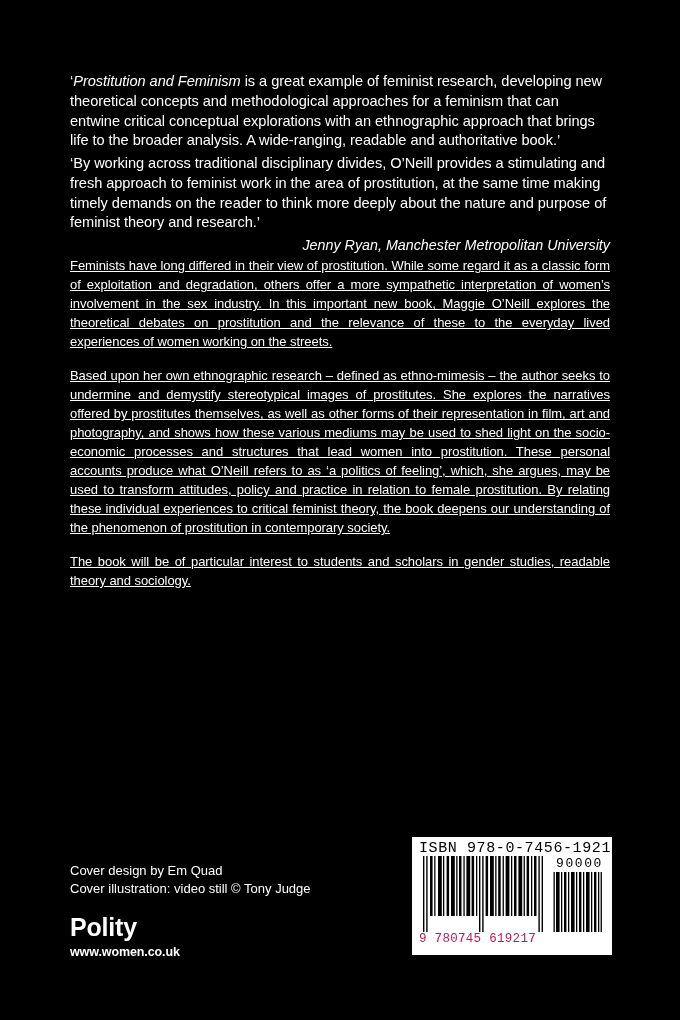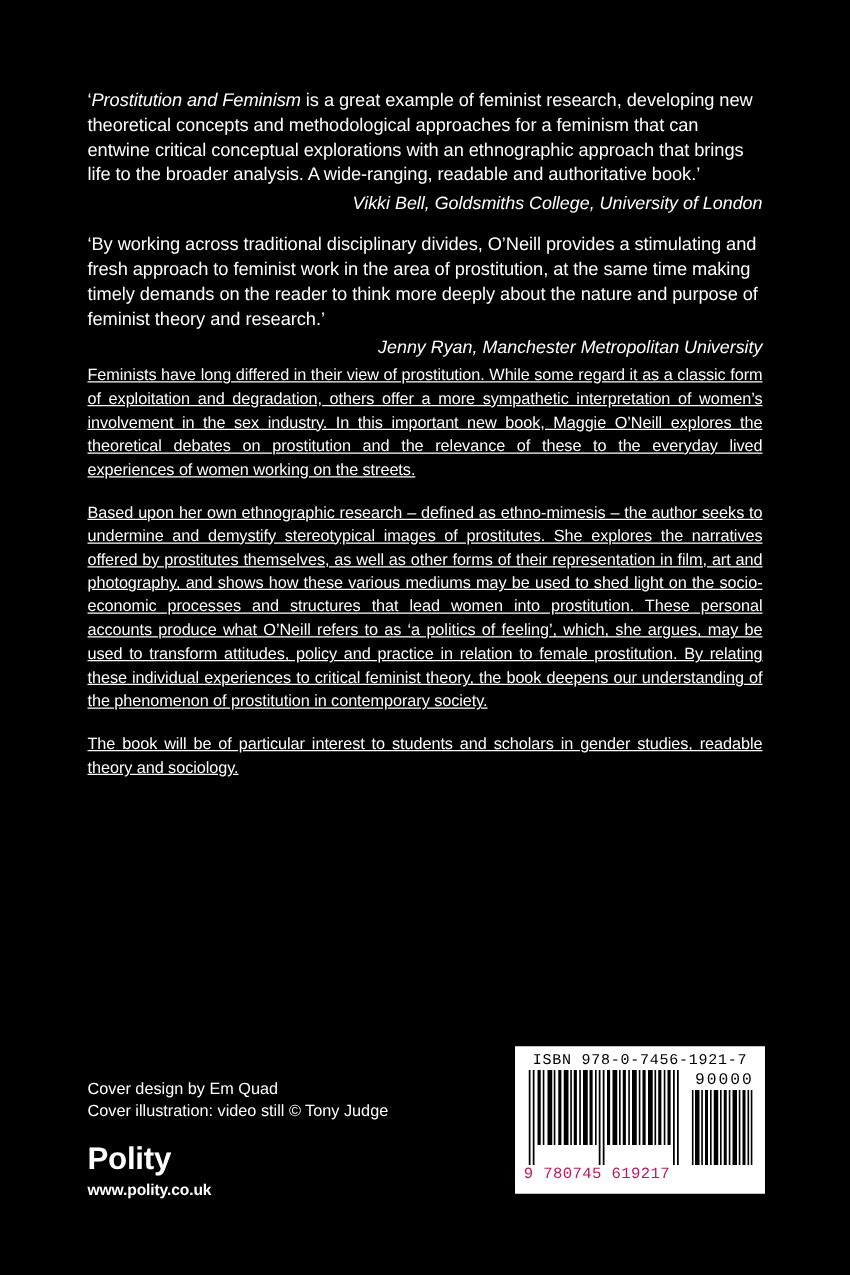--- a/index.html
+++ b/index.html
@@ -104,21 +104,21 @@
     top: 837px;
     width: 200px;
     height: 118px;
     background: #ffffff;
     box-sizing: border-box;
     padding: 4px 7px 3px 7px;
   }
   .isbn-line {
     font-family: "Liberation Mono", monospace;
     color: #000000;
-    font-size: 12px;
+    font-size: 15px;
     letter-spacing: 0.6px;
     text-align: center;
     height: 15px;
     line-height: 15px;
     white-space: nowrap;
   }
   .addon-line {
     font-family: "Liberation Mono", monospace;
     color: #000000;
     font-size: 13px;
@@ -160,40 +160,39 @@
   }
 </style>
 </head>
 <body>
 
 <div class="cover">
 
   <div class="content">
 
     <p class="quote"><span>‘</span><span class="title-ital">Prostitution and Feminism</span><span> is a great example of feminist research, developing new theoretical concepts and methodological approaches for a feminism that can entwine critical conceptual explorations with an ethnographic approach that brings life to the broader analysis.  A wide-ranging, readable and authoritative book.’</span></p>
-    <p class="attrib">Vikki Bell, Goldsmiths College, University of London</p>
 
     <p class="quote"><span>‘By working across traditional disciplinary divides, O’Neill provides a stimulating and fresh approach to feminist work in the area of prostitution, at the same time making timely demands on the reader to think more deeply about the nature and purpose of feminist theory and research.’</span></p>
     <p class="attrib tight">Jenny Ryan, Manchester Metropolitan University</p>
 
     <p class="para">Feminists have long differed in their view of prostitution.  While some regard it as a classic form of exploitation and degradation, others offer a more sympathetic interpretation of women’s involvement in the sex industry.  In this important new book, Maggie O’Neill explores the theoretical debates on prostitution and the relevance of these to the everyday lived experiences of women working on the streets.</p>
     <p class="para">Based upon her own ethnographic research – defined as ethno-mimesis – the author seeks to undermine and demystify stereotypical images of prostitutes. She explores the narratives offered by prostitutes themselves, as well as other forms of their representation in film, art and photography, and shows how these various mediums may be used to shed light on the socio-economic processes and structures that lead women into prostitution.  These personal accounts produce what O’Neill refers to as ‘a politics of feeling’, which, she argues, may be used to transform attitudes, policy and practice in relation to female prostitution.  By relating these individual experiences to critical feminist theory, the book deepens our understanding of the phenomenon of prostitution in contemporary society.</p>
     <p class="para last">The book will be of particular interest to students and scholars in gender studies, readable theory and sociology.</p>
 
 
   </div>
 
   <div class="credits">
     <div>Cover design by Em Quad</div>
     <div>Cover illustration: video still © Tony Judge</div>
   </div>
 
   <div class="publisher">
     <div class="polity-logo">Polity</div>
-    <div class="polity-url">www.polity.co.uk</div>
+    <div class="polity-url">www.women.co.uk</div>
   </div>
 
   <div class="barcode-box">
     <div class="isbn-line">ISBN 978-0-7456-1921-7</div>
     <div class="addon-line">90000</div>
     <div class="bars-row">
       <svg class="bars-main" viewBox="0 0 124 76" preserveAspectRatio="none">
         <g fill="#000000">
           <rect x="2" y="0" width="1.4" height="76"></rect>
           <rect x="5.2" y="0" width="1.4" height="76"></rect>

